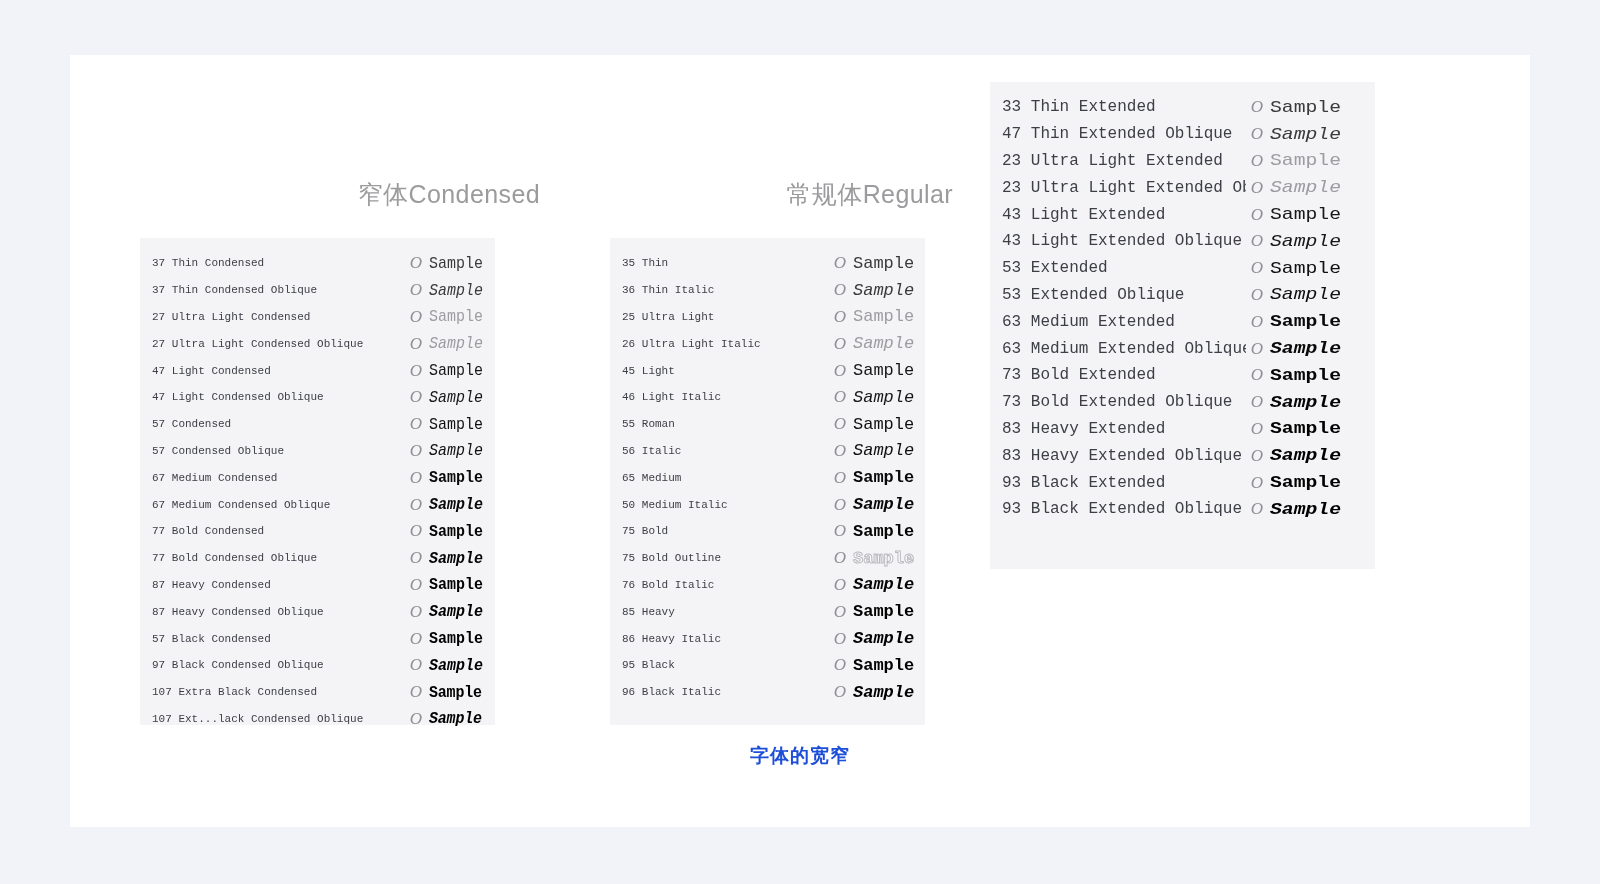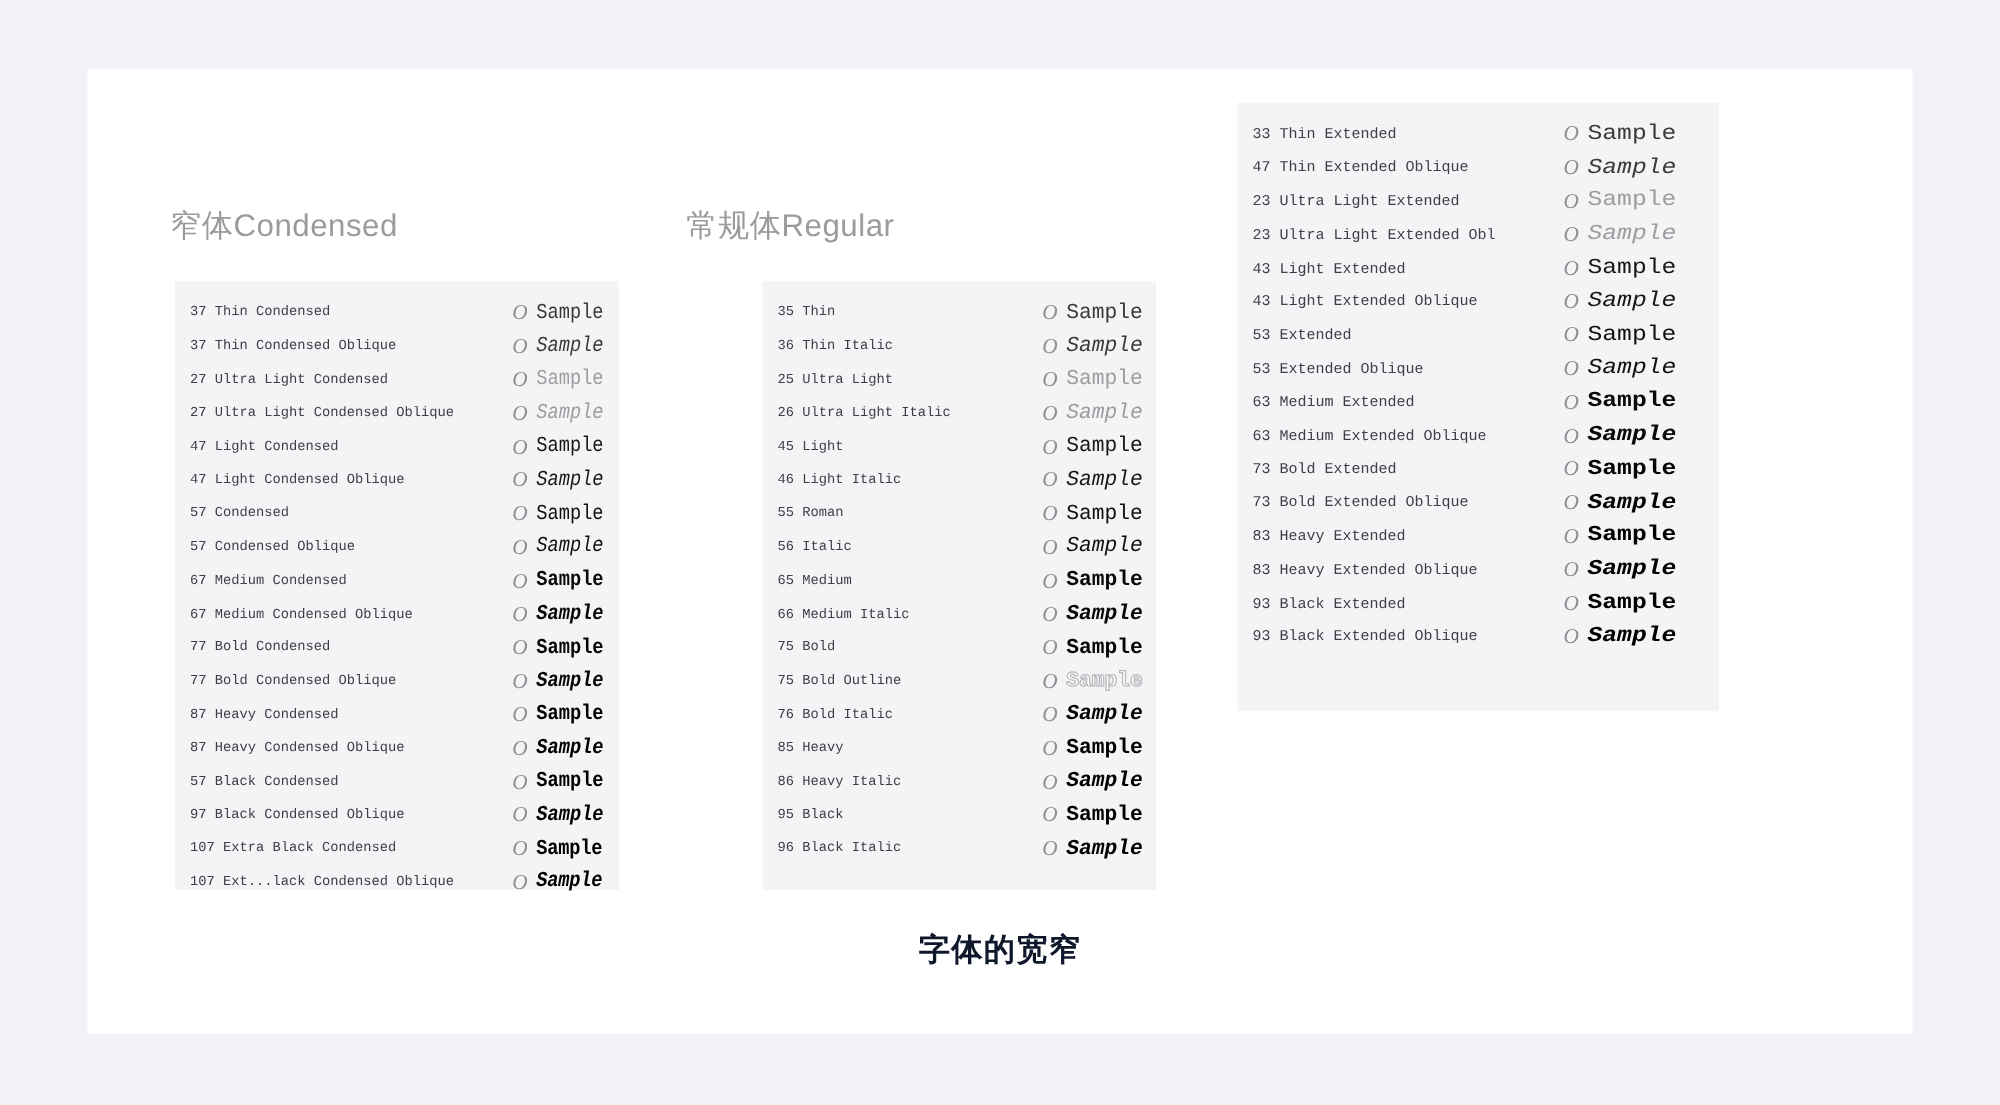--- a/index.html
+++ b/index.html
@@ -30,26 +30,26 @@
   }
   .column {
     position: absolute;
     top: 0;
   }
   .col-0 { left: 62px;  width: 425px; }
   .col-1 { left: 475px; width: 425px; }
   .col-2 { left: 850px; width: 480px; }
 
   .col-heading {
-    text-align: left;
+    text-align: right;
     font-size: 25px;
     font-weight: 300;
     color: #9b9b9e;
     letter-spacing: 0.4px;
-    margin: 4px;
+    margin: 17px;
     padding-top: 105px;
     height: 34px;
     line-height: 34px;
     white-space: nowrap;
     font-family: "Liberation Sans", sans-serif;
   }
 
   .panel {
     margin-top: 27px;
     background: #f4f3f5;
@@ -69,21 +69,21 @@
   }
   .row-label {
     font-family: "Liberation Mono", "DejaVu Sans Mono", monospace;
     font-size: 11px;
     color: #3c3f46;
     white-space: nowrap;
     letter-spacing: 0px;
     flex: 1 1 auto;
     overflow: hidden;
   }
-  .panel-2 .row-label { font-size: 12px; }
+  .panel-2 .row-label { font-size: 16px; }
   .row-glyph {
     font-family: "Liberation Serif", "DejaVu Serif", serif;
     font-style: italic;
     font-size: 17px;
     color: #8e8e93;
     width: 22px;
     text-align: center;
     flex: 0 0 auto;
   }
   .row-sample {
@@ -117,23 +117,23 @@
     -webkit-text-stroke: 1px #b9b9be;
     font-weight: 700;
   }
 
   .caption {
     position: absolute;
     left: 0;
     top: 688px;
     width: 1460px;
     text-align: center;
-    font-size: 25px;
+    font-size: 19px;
     font-weight: 700;
-    color: #0f172a;
+    color: #1d4ed8;
     letter-spacing: 1px;
     font-family: "Liberation Sans", sans-serif;
   }
 </style>
 </head>
 <body>
 
 <div class="page-card">
   <div class="columns" id="columns-root">
       <div class="column col-0">
@@ -273,21 +273,21 @@
             <div class="row-label">56 Italic</div>
             <div class="row-glyph">O</div>
             <div class="row-sample"><span class="w-regular s-italic">Sample</span></div>
           </div>
           <div class="font-row">
             <div class="row-label">65 Medium</div>
             <div class="row-glyph">O</div>
             <div class="row-sample"><span class="w-medium">Sample</span></div>
           </div>
           <div class="font-row">
-            <div class="row-label">66 Medium Italic</div>
+            <div class="row-label">50 Medium Italic</div>
             <div class="row-glyph">O</div>
             <div class="row-sample"><span class="w-medium s-italic">Sample</span></div>
           </div>
           <div class="font-row">
             <div class="row-label">75 Bold</div>
             <div class="row-glyph">O</div>
             <div class="row-sample"><span class="w-bold">Sample</span></div>
           </div>
           <div class="font-row">
             <div class="row-label">75 Bold Outline</div>

